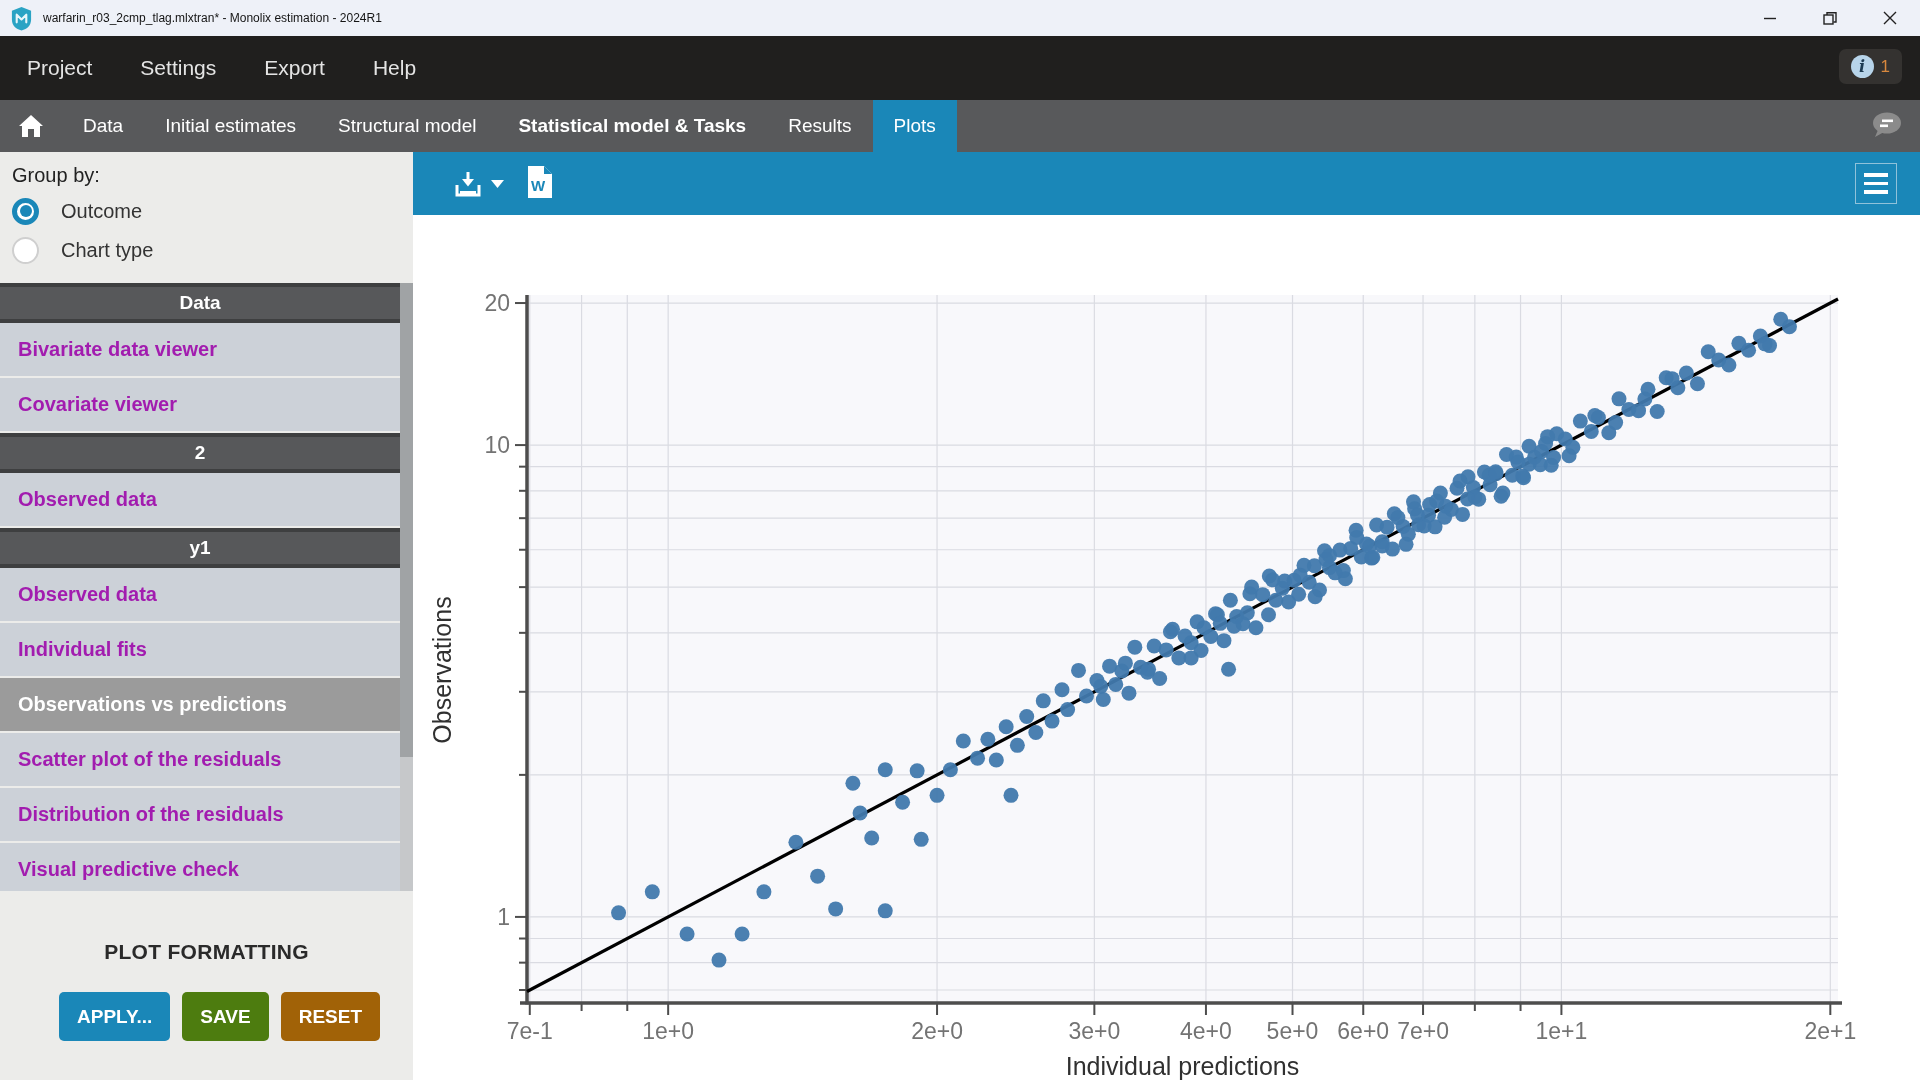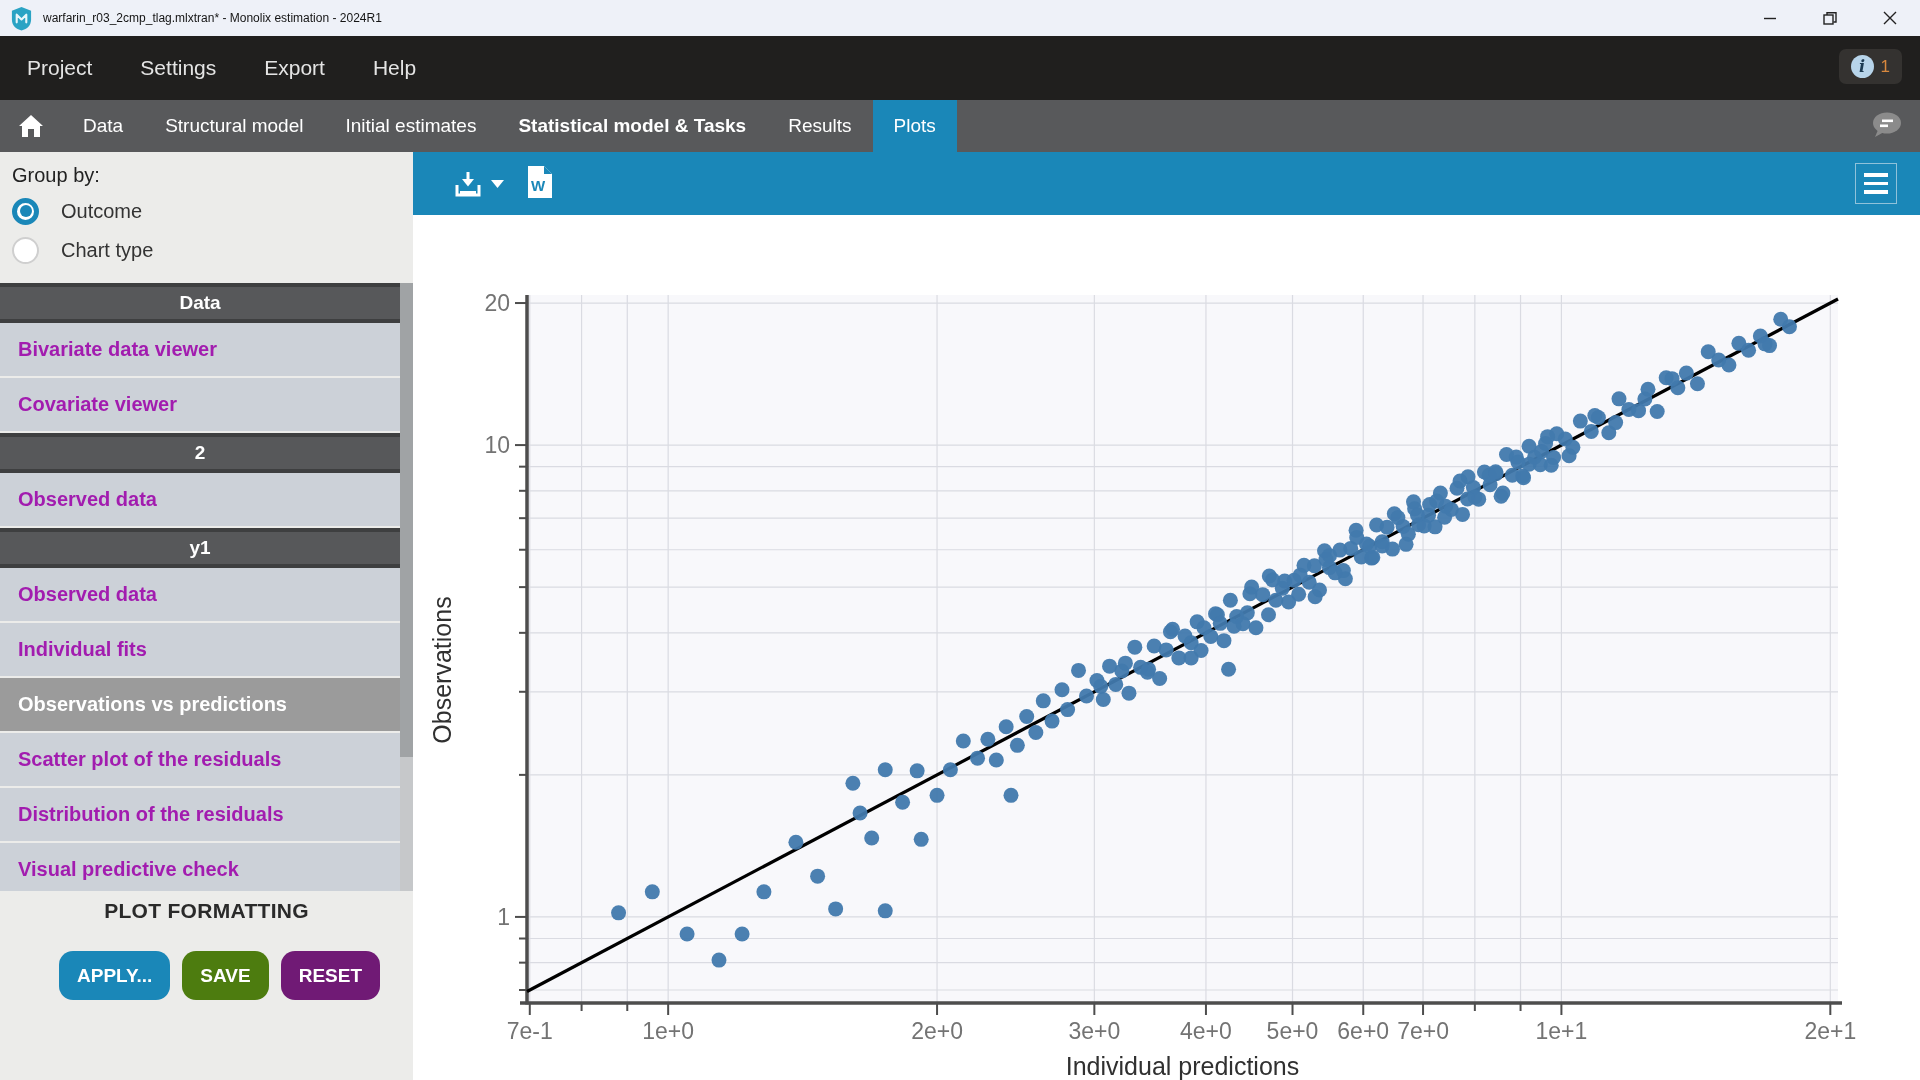--- a/index.html
+++ b/index.html
@@ -45,24 +45,24 @@
   .radio.sel::after { content:""; position:absolute; inset:2.5px; background:#1a87b8; border-radius:50%; }
   .radio-label { font-size:20px; color:#333; }
 
   .plot-list { position:absolute; top:131px; left:0; right:0; height:608px; overflow:hidden; }
   .list-header { height:40px; background:#57585a; border-top:4px solid #3e3f40; border-bottom:4px solid #3e3f40; color:#fff; font-weight:bold; font-size:19px; display:flex; align-items:center; justify-content:center; margin-right:13px; }
   .list-item { height:53px; margin-bottom:2px; margin-right:13px; background:#ccd1d8; color:#a21caf; font-size:20px; display:flex; align-items:center; padding-left:18px; cursor:default;font-weight:bold; }
   .list-item.selected { background:#9b9b9b; color:#fff; font-weight:600; }
   .list-scrollbar { position:absolute; right:0; top:0; width:13px; height:100%; background:#c6c8ca; }
   .list-scrollbar .thumb { width:100%; height:78%; background:#a0a3a5; }
 
-  .formatting { position:absolute; top:698px; left:0; right:0; }
+  .formatting { position:absolute; top:739px; left:0; right:0; }
   .fmt-title { margin-top:49px; text-align:center; font-size:21px; font-weight:bold; color:#2a2a2a; letter-spacing:0.3px; }
   .fmt-buttons { display:flex; padding-left:59px; gap:12px; margin-top:28px; }
-  .fmt-btn { height:49px; border:none; border-radius:14px; color:#fff; font-weight:bold; font-size:19px; font-family:"Liberation Sans",sans-serif; padding:12px 18px; cursor:pointer; }
+  .fmt-btn { height:49px; border:none; border-radius:5px; color:#fff; font-weight:bold; font-size:19px; font-family:"Liberation Sans",sans-serif; padding:12px 18px; cursor:pointer; }
 
   
   .main { flex:1; position:relative; background:#fff; }
   .plot-toolbar { height:63px; background:#1a87b8; position:relative; display:flex; align-items:center; }
   .dl-group { display:flex; align-items:center; margin-left:40px; gap:8px; cursor:pointer; }
   .word-btn { margin-left:22px; cursor:pointer; }
   .hamburger { position:absolute; right:23px; top:11px; width:42px; height:41px; border:1px solid #8fc2da; display:flex; flex-direction:column; justify-content:center; align-items:center; gap:5px; cursor:pointer; }
   .hamburger span { display:block; width:24px; height:3.5px; background:#fff; }
 
   .chart-wrap { position:absolute; top:63px; left:0; width:1507px; height:865px; }
@@ -110,22 +110,22 @@
 </div>
 
 <div class="tabbar">
   <div class="home-btn">
     <svg width="28" height="26" viewBox="0 0 28 26">
       <path d="M14 2 L26 13 H23 V24 H17 V16 H11 V24 H5 V13 H2 Z" fill="#fff"></path>
     </svg>
   </div>
   <div id="tabs" style="display:flex;height:52px;align-items:center;">
       <div class="tab">Data</div>
+      <div class="tab">Initial estimates</div>
       <div class="tab">Structural model</div>
-      <div class="tab">Initial estimates</div>
       <div class="tab bold">Statistical model &amp; Tasks</div>
       <div class="tab">Results</div>
       <div class="tab active">Plots</div>
     </div>
   <div class="chat-btn">
     <svg width="34" height="30" viewBox="0 0 34 30">
       <ellipse cx="17" cy="13" rx="14" ry="10.5" fill="#8b8b8b"></ellipse>
       <path d="M8 20 L5 27 L14 22 Z" fill="#8b8b8b"></path>
       <rect x="12" y="9.5" width="11" height="2.6" fill="#fff"></rect>
       <rect x="10" y="14.5" width="8" height="2.6" fill="#fff"></rect>
@@ -166,21 +166,21 @@
       </div>
     <div class="list-scrollbar" style="top:131px;height:608px;">
         <div class="thumb"></div>
       </div>
 
     <div class="formatting">
       <div class="fmt-title">PLOT FORMATTING</div>
       <div class="fmt-buttons" id="fmt-buttons">
           <button class="fmt-btn" style="background: rgb(26, 135, 184);">APPLY...</button>
           <button class="fmt-btn" style="background: #4d7c0f;">SAVE</button>
-          <button class="fmt-btn" style="background: #701a75;">RESET</button>
+          <button class="fmt-btn" style="background: #a16207;">RESET</button>
         </div>
     </div>
   </div>
 
   <div class="main">
     <div class="plot-toolbar">
       <div class="dl-group">
         <svg width="30" height="28" viewBox="0 0 30 28">
           <path d="M15 2 V13" stroke="#fff" stroke-width="3"></path>
           <path d="M9 9 L15 16.5 L21 9 Z" fill="#fff"></path>

